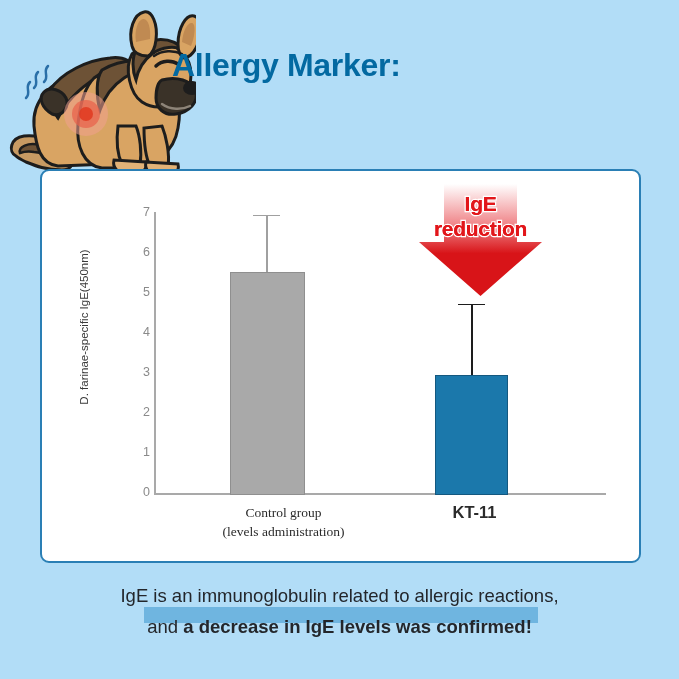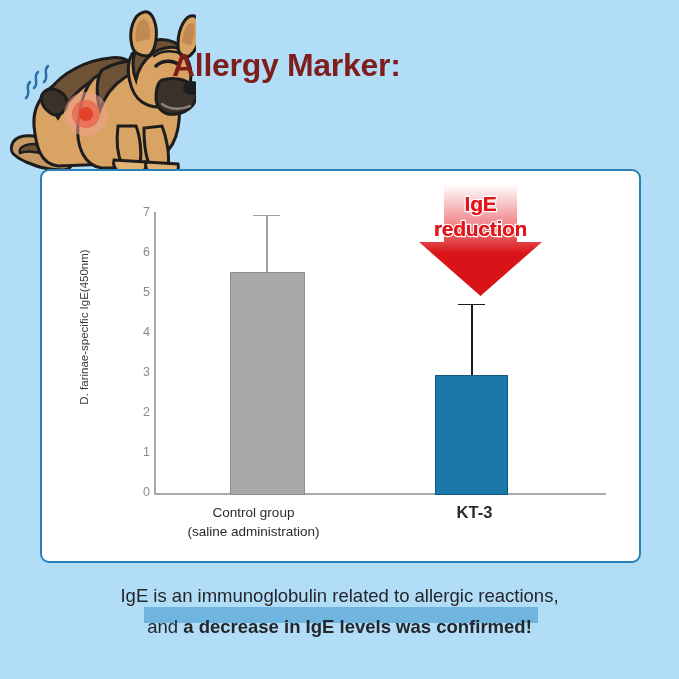--- a/index.html
+++ b/index.html
@@ -23,21 +23,21 @@
 
   
   #title-block {
     position: absolute;
     left: 172px; top: 44px;
     width: 490px;
   }
   .title-line {
     font-size: 32px;
     font-weight: bold;
-    color: #7f1d1d;
+    color: #0369a1;
     letter-spacing: -0.3px;
     line-height: 42px;
     white-space: nowrap;
   }
 
   
   #chart-panel {
     position: absolute;
     left: 40px; top: 169px;
     width: 601px; height: 394px;
@@ -122,22 +122,23 @@
   .err-gray { background: #a0a0a0; }
   .err-dark { background: #1d1d1d; }
 
   .x-tick-label {
     position: absolute;
     text-align: center;
     line-height: 19px;
     color: #2b2b2b;
   }
   #xlabel-control {
-    left: 124px; top: 332px; width: 175px;
+    left: 154px; top: 332px; width: 175px;
     font-size: 13.5px;
+    font-family: Liberation Serif, serif;
   }
   #xlabel-kt11 {
     left: 345px; top: 331px; width: 175px;
     font-size: 16.5px;
     font-weight: bold;
     line-height: 21px;
   }
 
   
   #arrow-callout {
@@ -283,24 +284,24 @@
       <div class="errorbar-line err-gray" style="left:224px; bottom:293px; height:56px;"></div>
       <div class="errorbar-cap err-gray" style="left:211px; bottom:349px;"></div>
 
       <div class="bar" id="bar-kt11" style="height:120px"></div>
 
       <div class="errorbar-line err-dark" style="left:429px; bottom:190px; height:70px;"></div>
       <div class="errorbar-cap err-dark" style="left:416px; bottom:260px;"></div>
 
       <div class="x-tick-label" id="xlabel-control">
         <div>Control group</div>
-        <div>(saline administration)</div>
+        <div>(levels administration)</div>
       </div>
       <div class="x-tick-label" id="xlabel-kt11">
-        <div>KT-3</div>
+        <div>KT-11</div>
       </div>
     </div>
   </div>
 
   <div id="arrow-callout">
     <svg id="arrow-shape" viewBox="0 0 125 113" width="125" height="113" aria-hidden="true">
       <defs>
         <linearGradient id="arrGrad" x1="0" y1="0" x2="0" y2="1">
           <stop offset="0%" stop-color="#ffffff"></stop>
           <stop offset="38%" stop-color="#ef7f83"></stop>

